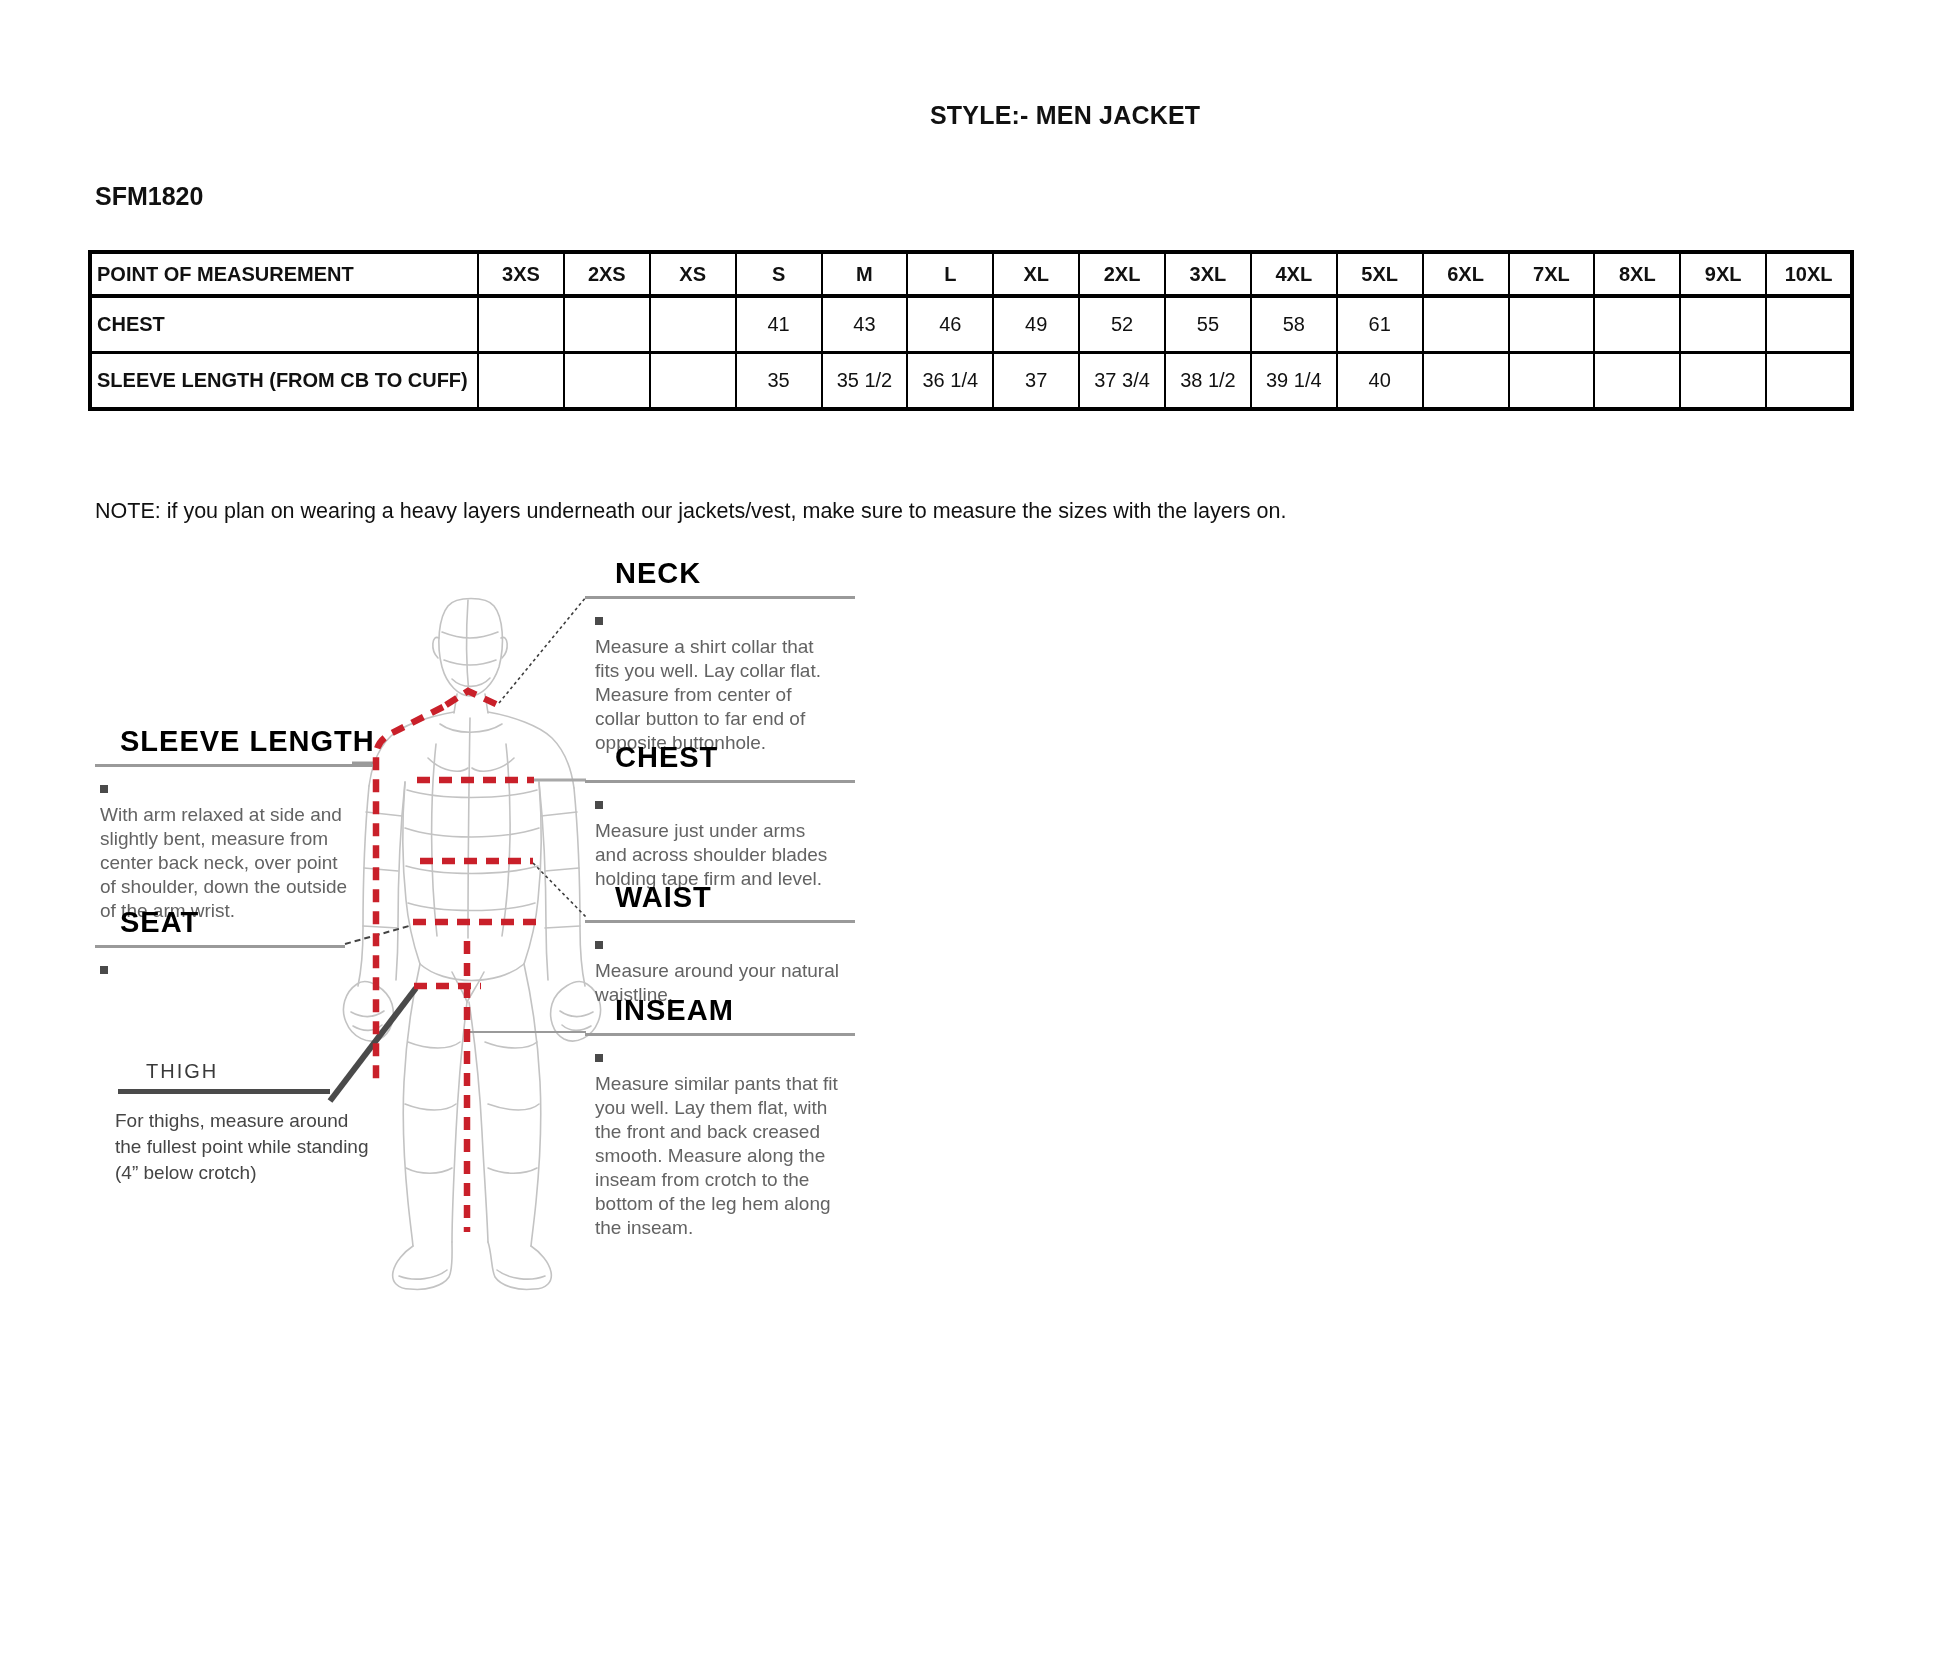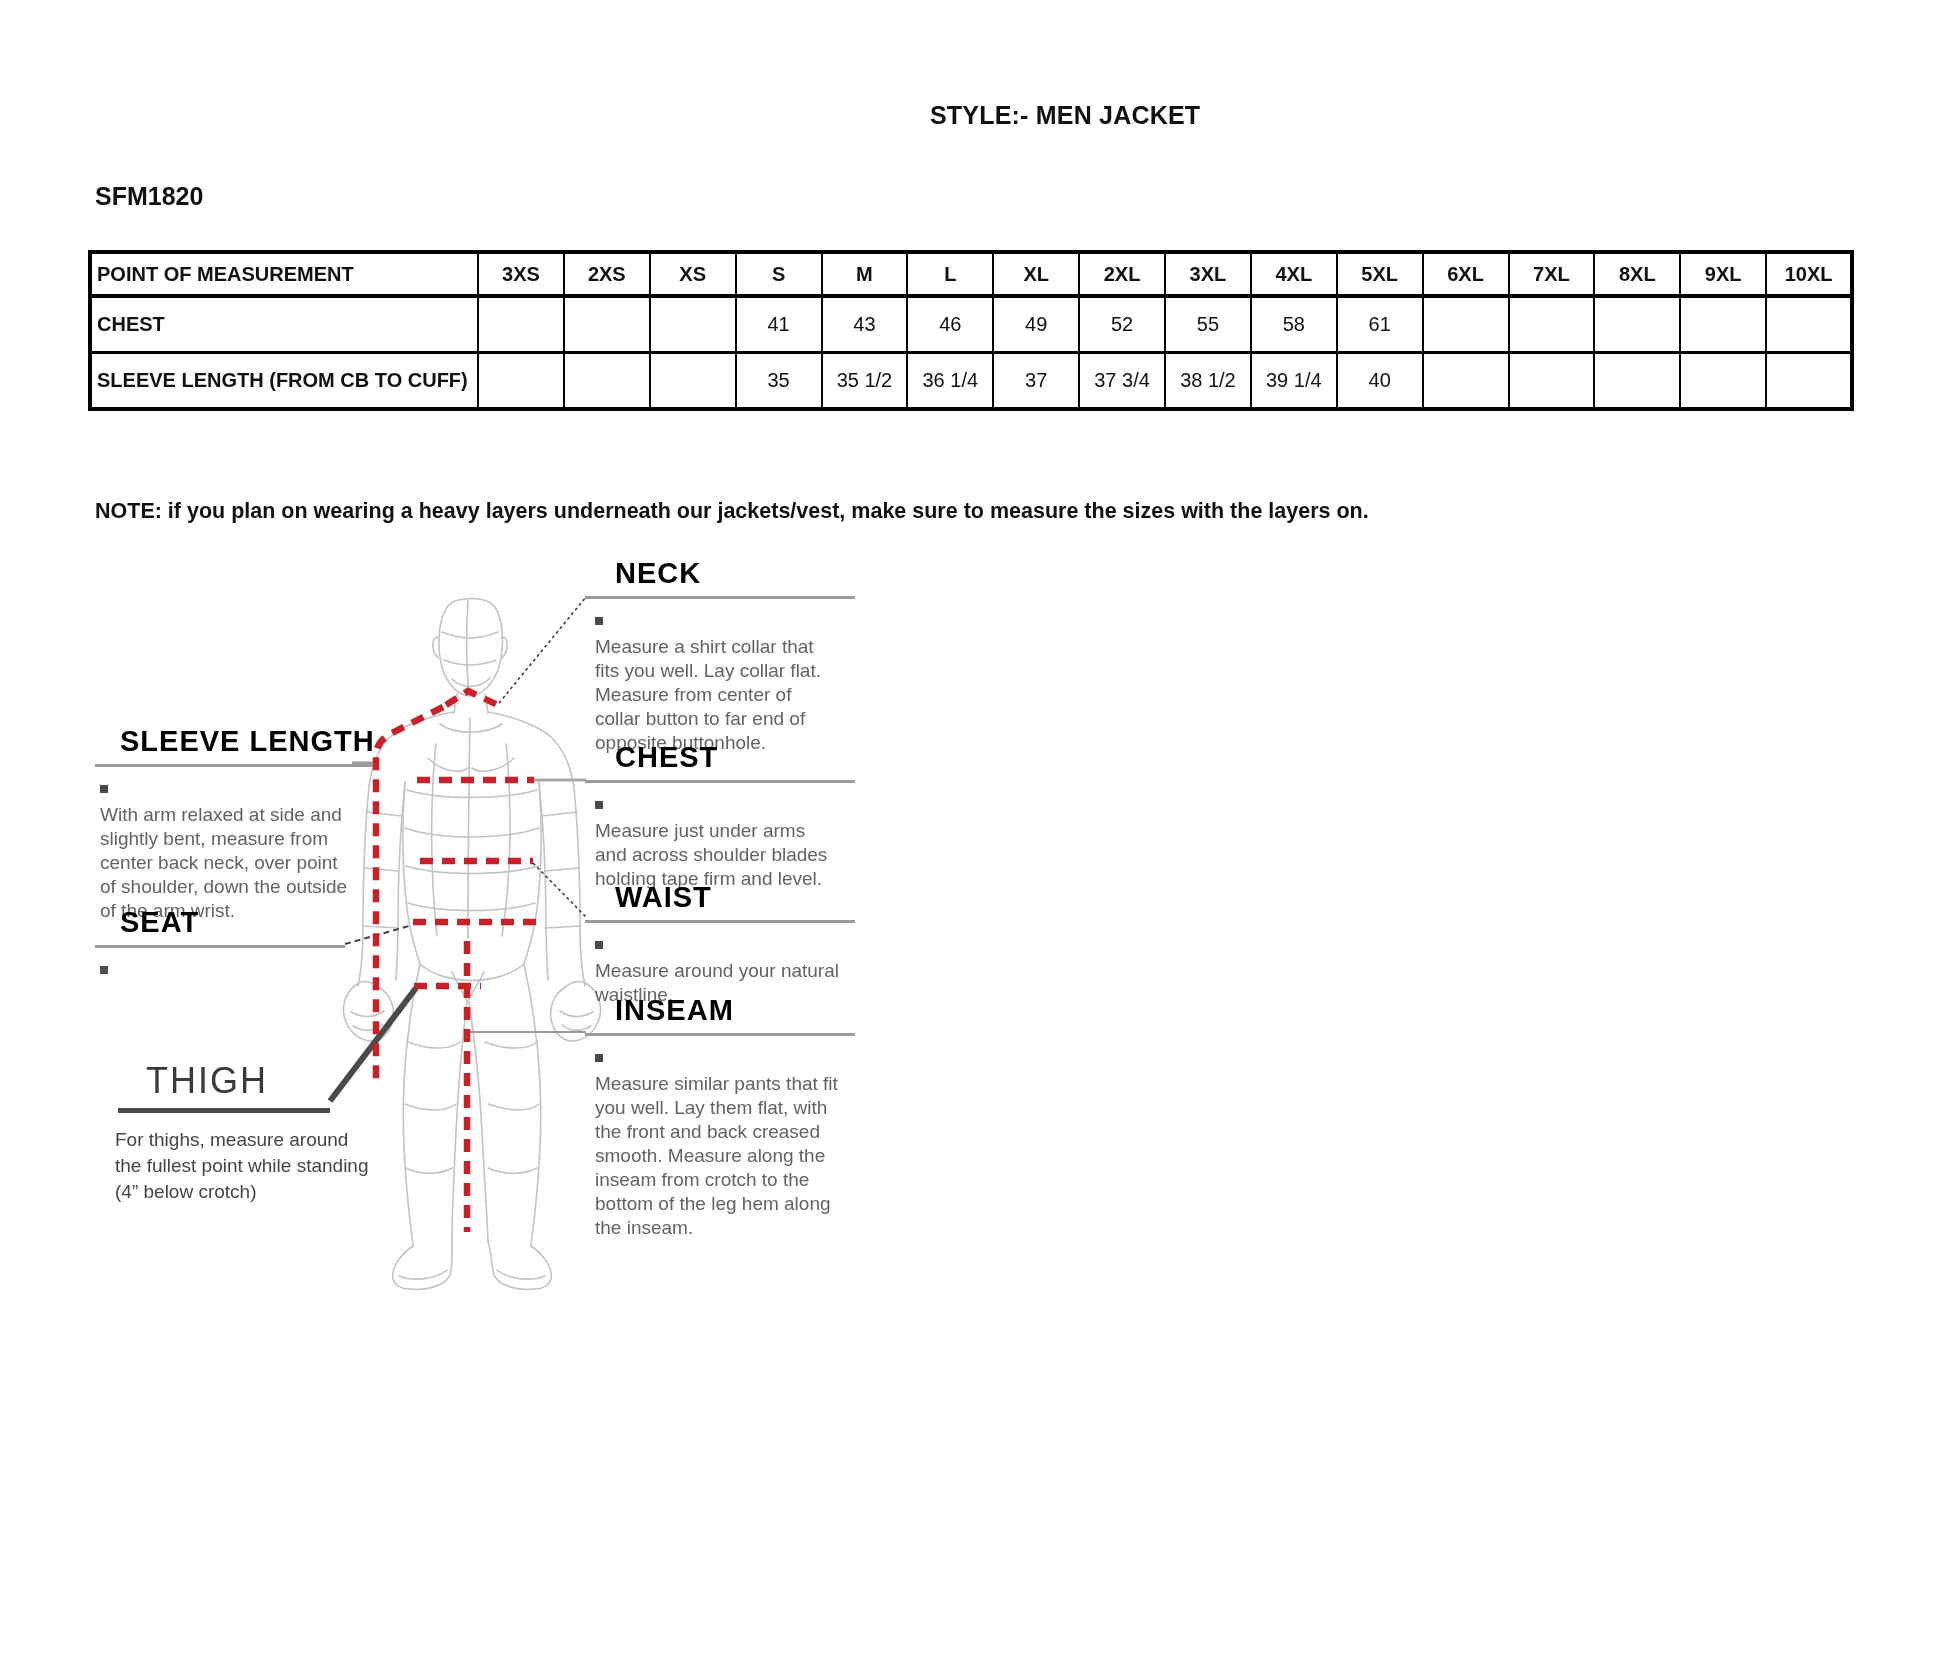--- a/index.html
+++ b/index.html
@@ -20,38 +20,38 @@
   table.size-table th, table.size-table td {
     border:2px solid #000; font-size:20px; text-align:center;
     overflow:hidden; white-space:nowrap; padding:0;
   }
   table.size-table thead th { height:40px; font-weight:bold; border-bottom:4px solid #000; }
   table.size-table tbody td { height:53px; font-weight:normal; border-top:3px solid #000; }
   table.size-table th:first-child, table.size-table td:first-child {
     width:380px; text-align:left; padding-left:5px; font-weight:bold;
   }
 
-  .note { left:95px; top:499px; font-size:21.5px; font-weight:bold; }
+  .note { left:95px; top:499px; font-size:21.5px; font-weight:normal; }
 
   .diagram { left:80px; top:540px; width:950px; height:835px; }
   .diagram svg { position:absolute; left:0; top:0; }
 
   .guide-block { position:absolute; }
   .guide-heading {
     font-size:29px; font-weight:bold; color:#000000; letter-spacing:1px;
     padding:0 0 6px 30px; border-bottom:3px solid #9a9a9a; white-space:nowrap;
   }
   .left-col .guide-heading { padding-left:25px; }
   .guide-item { display:flex; gap:10px; margin-top:12px; margin-left:10px;flex-direction:column; }
   .left-col .guide-item { margin-left:5px; }
   .bullet { flex:none; width:8px; height:8px; background:#4a4a4a; margin-top:6px; }
   .guide-text { margin:0; font-size:19px; line-height:1.26; color:#636363; }
 
   .guide-block-thigh .guide-heading {
-    font-weight:normal; font-size:36px; color:#3a3a3a; letter-spacing:2px;
+    font-weight:normal; font-size:20px; color:#3a3a3a; letter-spacing:2px;
     border-bottom:5px solid #4a4a4a; padding-left:28px;
   }
   .guide-block-thigh .guide-text {
     width:258px; margin:14px 0 0 -3px; font-size:19px; line-height:1.38; color:#454545;
   }
 </style>
 </head>
 <body>
 
 <div class="page">

